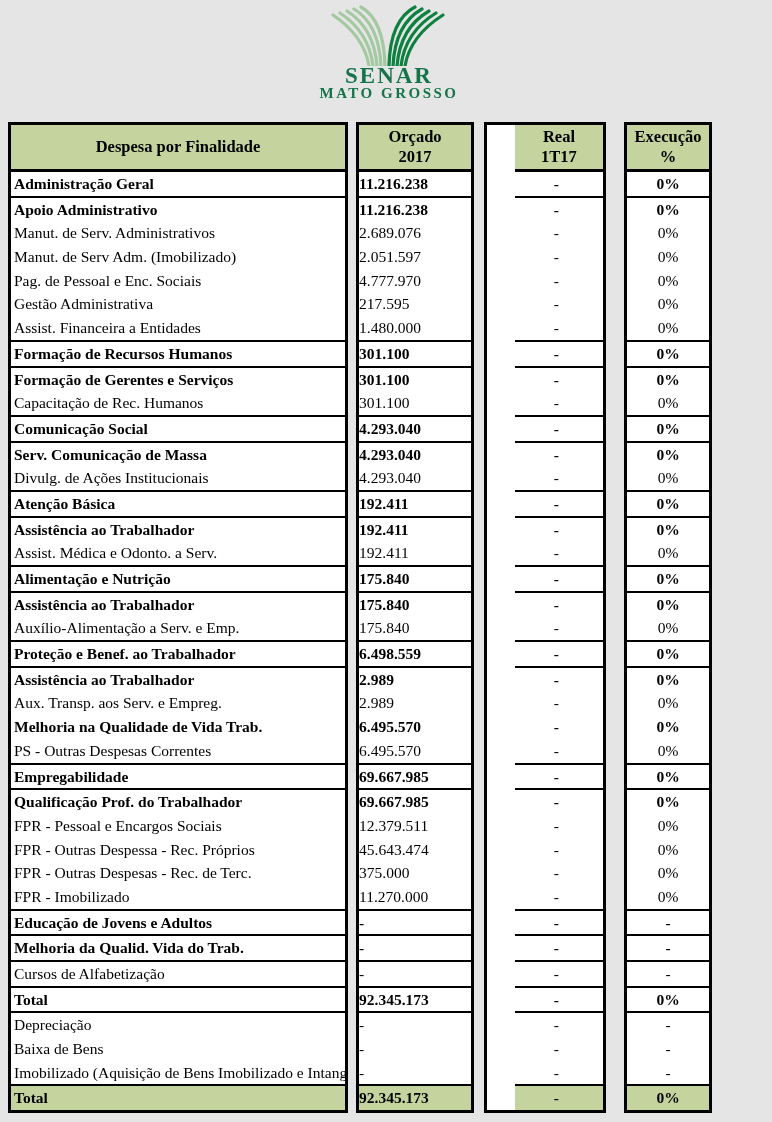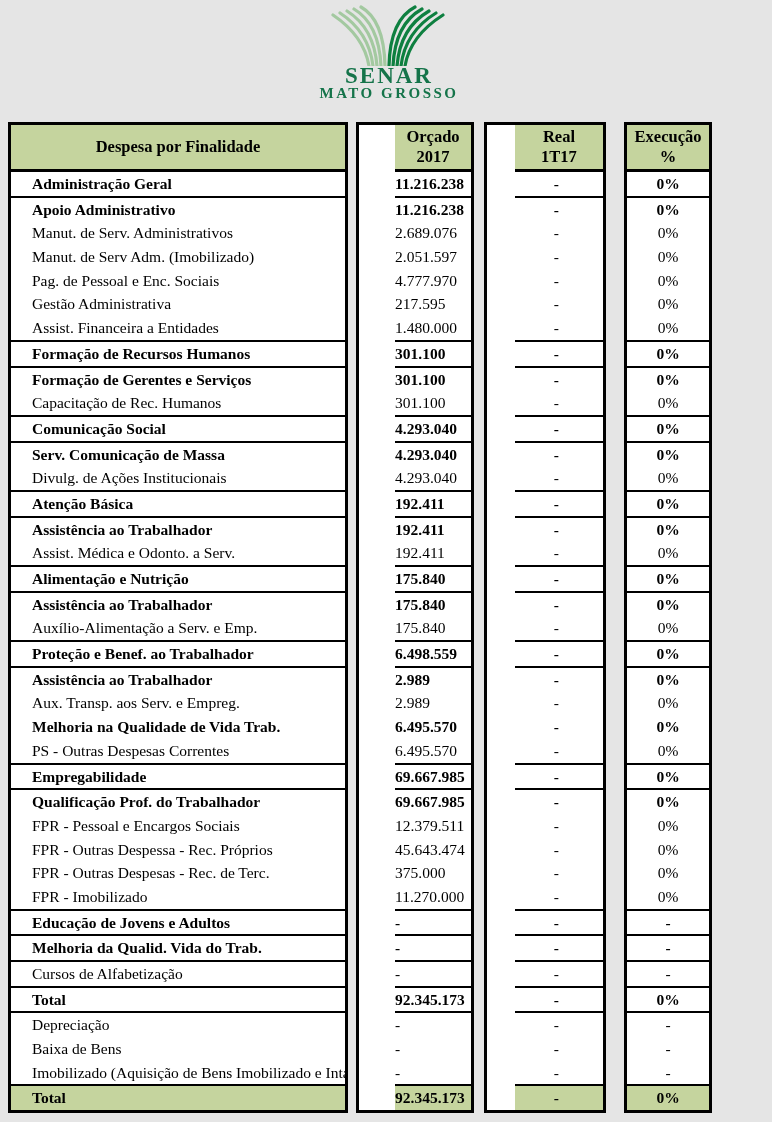--- a/index.html
+++ b/index.html
@@ -16,37 +16,37 @@
     color:var(--logo-text,#15744a); line-height:20px; margin-top:0px;
   }
   .logo-subtitle {
     font-weight:bold; font-size:15px; letter-spacing:2.5px;
     color:var(--logo-text,#15744a); line-height:13px; margin-top:1px;
   }
   
   .tables { position:absolute; left:8px; top:122px; display:flex; align-items:flex-start; }
   .col { border:3px solid #000; background:#fff; box-sizing:border-box; }
   .col-desc   { width:340px; }
-  .col-orcado { width:118px; margin-left:8px;padding-left:36px;  }
+  .col-orcado { width:118px; margin-left:8px;  }
   .col-real   { width:122px; margin-left:10px;padding-left:28px; }
   .col-exec   { width:88px;  margin-left:18px; }
   .hdr {
     height:47px; box-sizing:border-box; background:var(--header-bg,#c5d49e);
     border-bottom:3px solid #000;
     display:flex; flex-direction:column; justify-content:center; align-items:center;
     font-weight:bold; font-size:16.5px; line-height:20px; text-align:center;
   }
   .row {
     height:23.7px; line-height:23.4px; font-size:15.5px; box-sizing:content-box;
     overflow:hidden; white-space:nowrap; background:#fff;
   }
   .row.sep  { border-top:2px solid #000; }
   .row.bold { font-weight:bold; }
   .row.total-row { background:var(--header-bg,#c5d49e); }
-  .col-desc .row   { padding-left:21px;  text-align:left;  }
+  .col-desc .row   { padding-left:3px;  text-align:left;  }
   .col-orcado .row { padding-right:13px; text-align:left; }
   .col-real .row   { padding-right:44px; text-align:right; }
   .col-exec .row   { text-align:center; }
 </style>
 </head>
 <body>
 
 <div class="page">
 
   <div class="logo">

